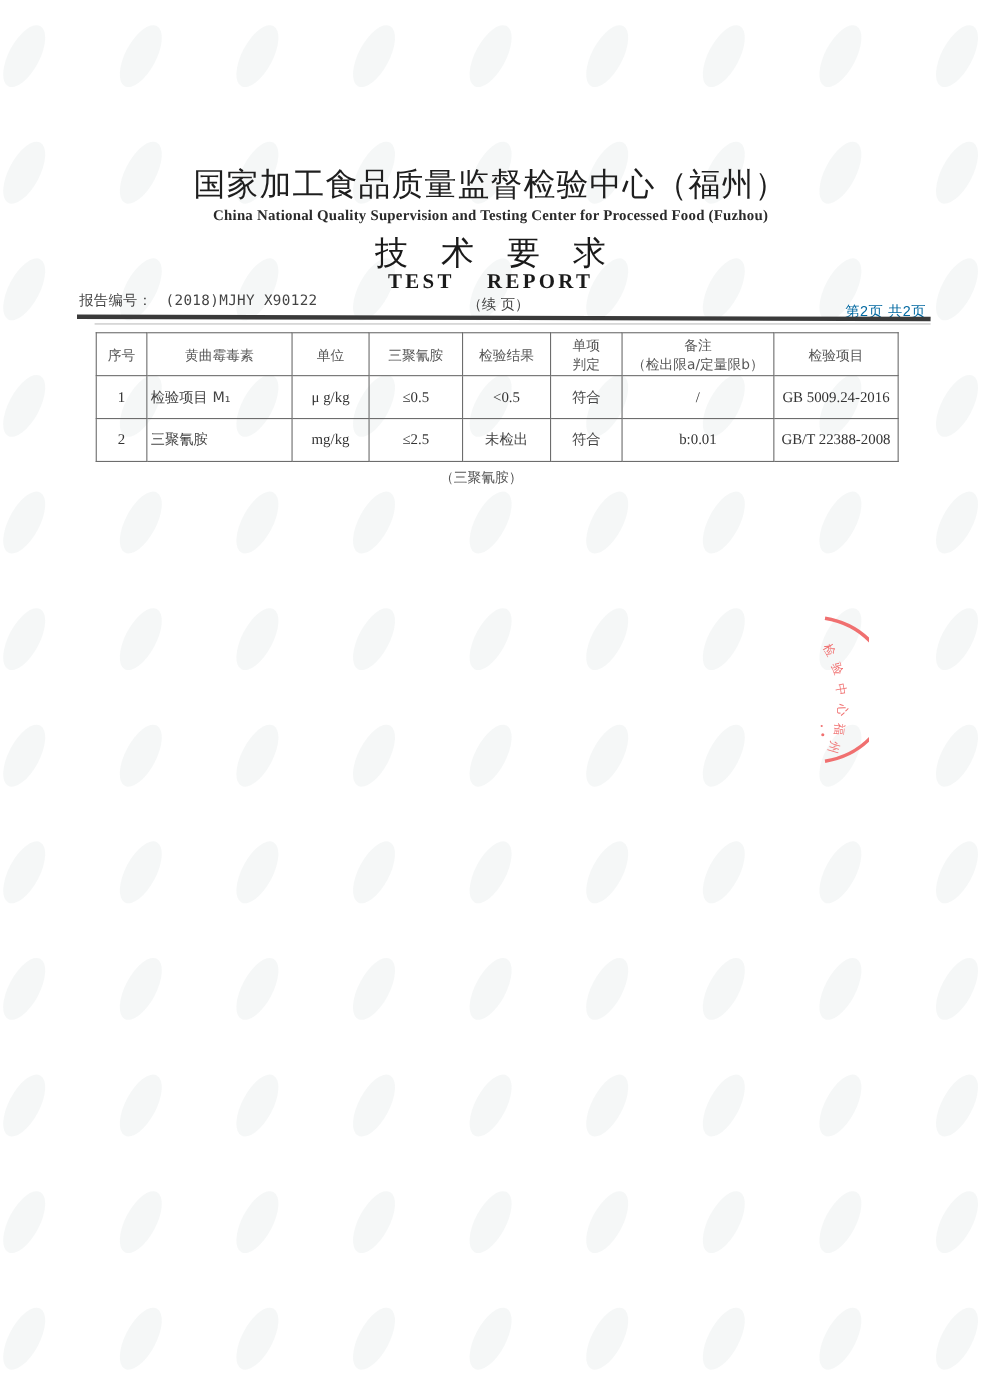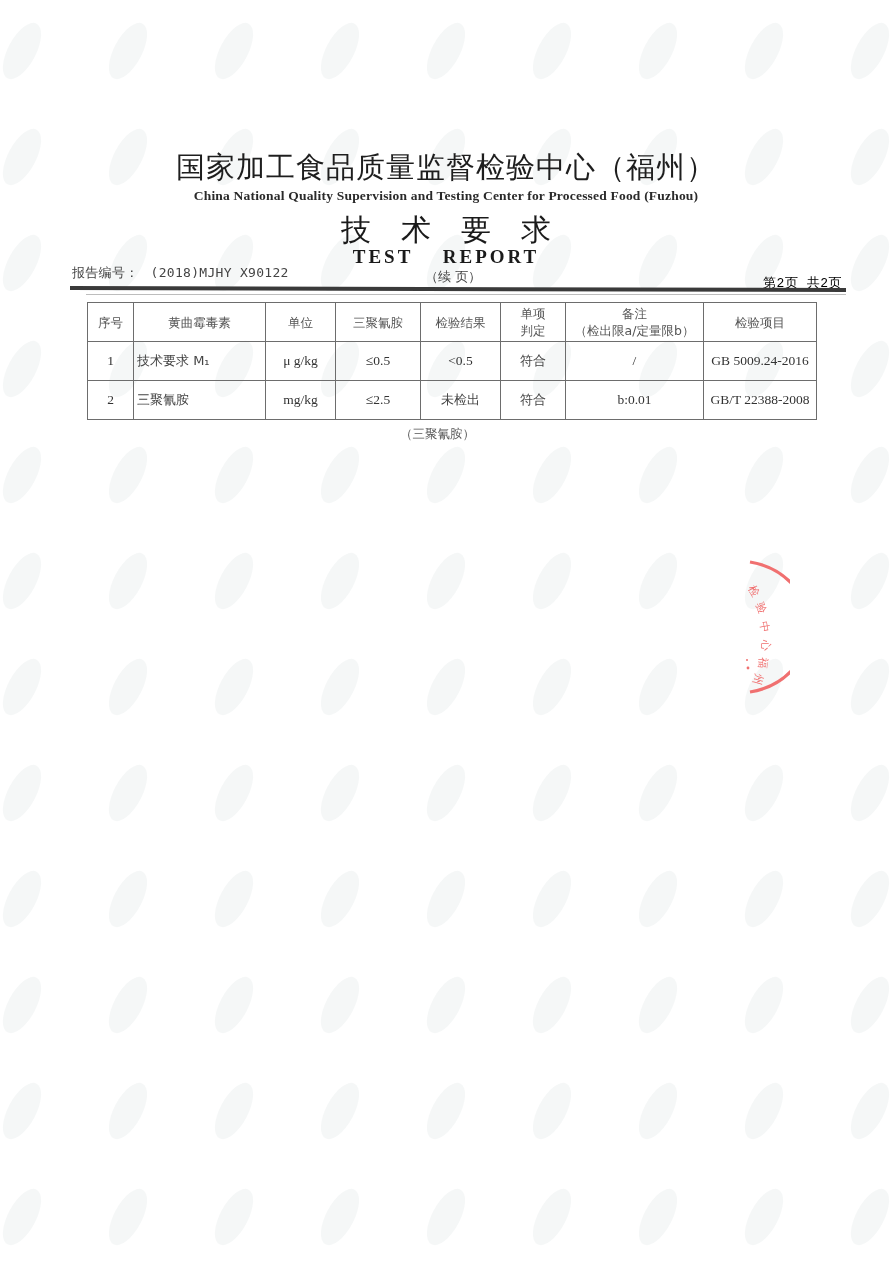--- a/index.html
+++ b/index.html
@@ -96,22 +96,22 @@
       left: 425px;
       font-size: 13px;
       color: #444;
       font-family: "DejaVu Sans", sans-serif;
     }
     .page-info {
       position: absolute;
       top: 274px;
       right: 50px;
       font-size: 13px;
-      color: #000000;
-      font-family: Liberation Mono, monospace;
+      color: #0369a1;
+      font-family: Liberation Sans, sans-serif;
       letter-spacing: 0.5px;
     }
     .rule-thick {
       position: absolute;
       top: 287px;
       left: 70px;
       width: 776px;
       height: 4px;
       background: #3a3a3a;
       transform: rotate(0.15deg);
@@ -337,21 +337,21 @@
       <th>
         <div>备注</div>
         <div>（检出限a/定量限b）</div>
       </th>
       <th>检验项目</th>
     </tr>
   </thead>
   <tbody>
     <tr>
       <td>1</td>
-      <td class="cn item">技术要求 M₁</td>
+      <td class="cn item">检验项目 M₁</td>
       <td>μ g/kg</td>
       <td>≤0.5</td>
       <td>&lt;0.5</td>
       <td class="cn">符合</td>
       <td>/</td>
       <td class="method">GB 5009.24-2016</td>
     </tr>
     <tr>
       <td>2</td>
       <td class="cn item">三聚氰胺</td>

